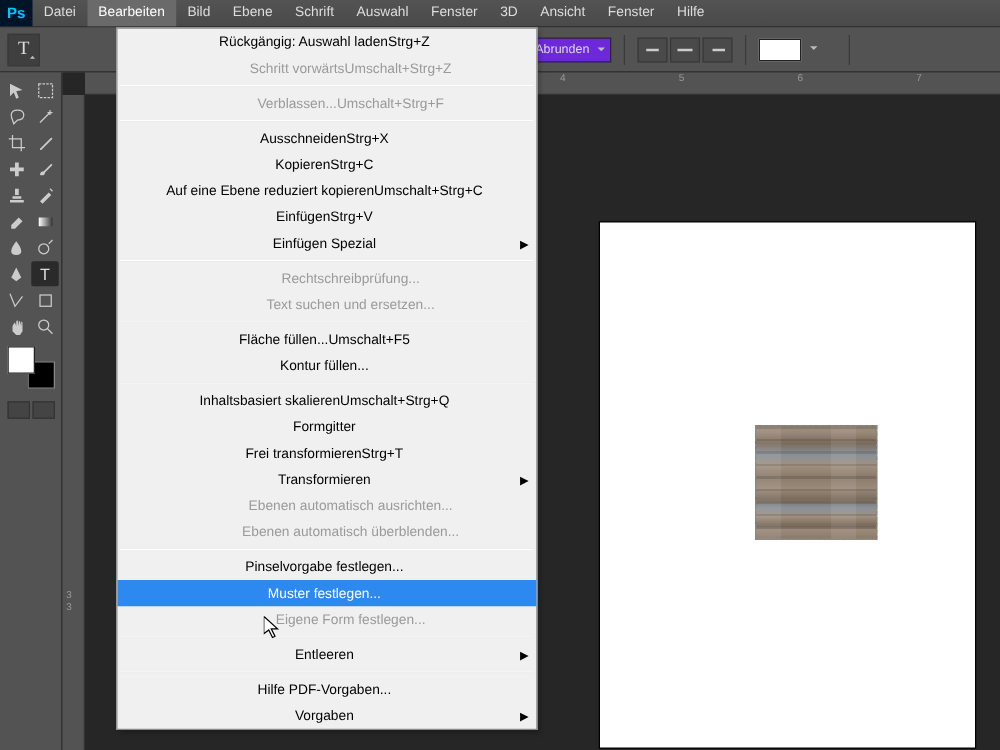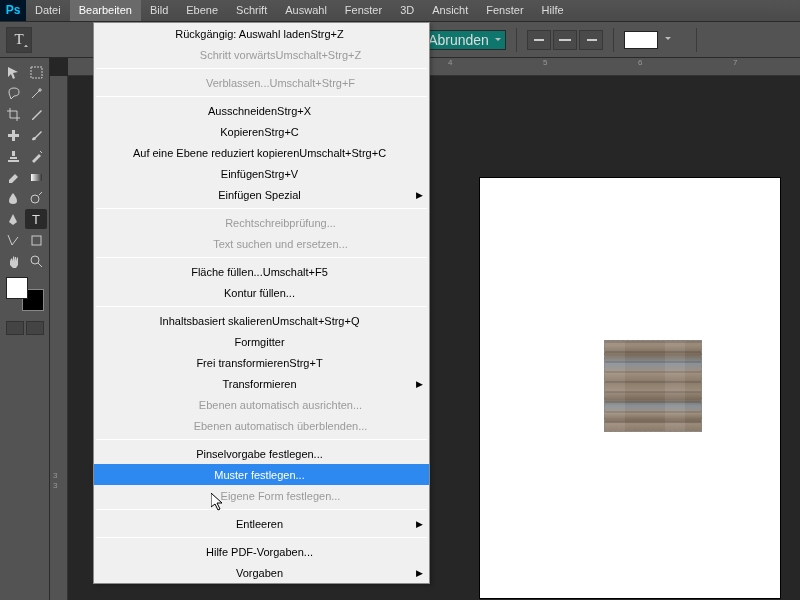--- a/index.html
+++ b/index.html
@@ -7,21 +7,21 @@
 
 .menubar { height:22px; background:linear-gradient(#535353,#4a4a4a); display:flex; align-items:flex-end; border-bottom:1px solid #2a2a2a; }
 .ps-logo { width:26px; height:22px; background:#001428; color:#00c8ff; display:flex; align-items:center; justify-content:center; font-weight:bold; font-size:12px; }
 .menu-item { padding:0 9px; height:22px; line-height:22px; color:#ddd; font-size:11px; cursor:default;margin-top:44px; }
 .menu-item.active { background:#6a6a6a; color:#fff; }
 
 .options-bar { height:36px; background:#535353; border-bottom:1px solid #2a2a2a; display:flex; align-items:center; padding:0 6px; gap:8px; }
 .tool-preview { width:26px; height:26px; border:1px solid #383838; background:#3f3f3f; display:flex; align-items:center; justify-content:center; color:#ddd; font-family:Georgia; font-size:15px; position:relative; }
 .tool-preview::after { content:''; position:absolute; bottom:2px; right:2px; border:3px solid transparent; border-top-color:#bbb; border-left-color:#bbb; transform:rotate(45deg) scale(.5); }
 .aa-glyph { color:#ccc; font-size:13px; font-family:Georgia; }
-.dd { height:20px; background:#0f766e; border:1px solid #282828; color:#ddd; font-size:14px; padding:0 16px 0 6px; display:flex; align-items:center; position:relative; }
+.dd { height:20px; background:#6d28d9; border:1px solid #282828; color:#ddd; font-size:10px; padding:0 16px 0 6px; display:flex; align-items:center; position:relative; }
 .dd::after{content:'';position:absolute;right:4px;top:7px;border:3px solid transparent;border-top-color:#bbb;}
 .sep { width:1px; height:24px; background:#3a3a3a; margin:0 2px;}
 .align-btns{display:flex;gap:2px;}
 .abtn{width:24px;height:20px;border:1px solid #383838;background:#4a4a4a;display:flex;align-items:center;justify-content:center;}
 .abtn span{display:block;width:12px;height:2px;background:#ccc;position:relative;}
 .abtn span::before,.abtn span::after{content:'';position:absolute;height:2px;background:#ccc;left:0;}
 .color-swatch{width:34px;height:18px;background:#fff;border:1px solid #222;position:relative;}
 .color-swatch::after{content:'';position:absolute;right:-14px;top:5px;border:3px solid transparent;border-top-color:#bbb;}
 
 .workspace{position:absolute;top:58px;left:0;right:0;bottom:0;display:flex;}

